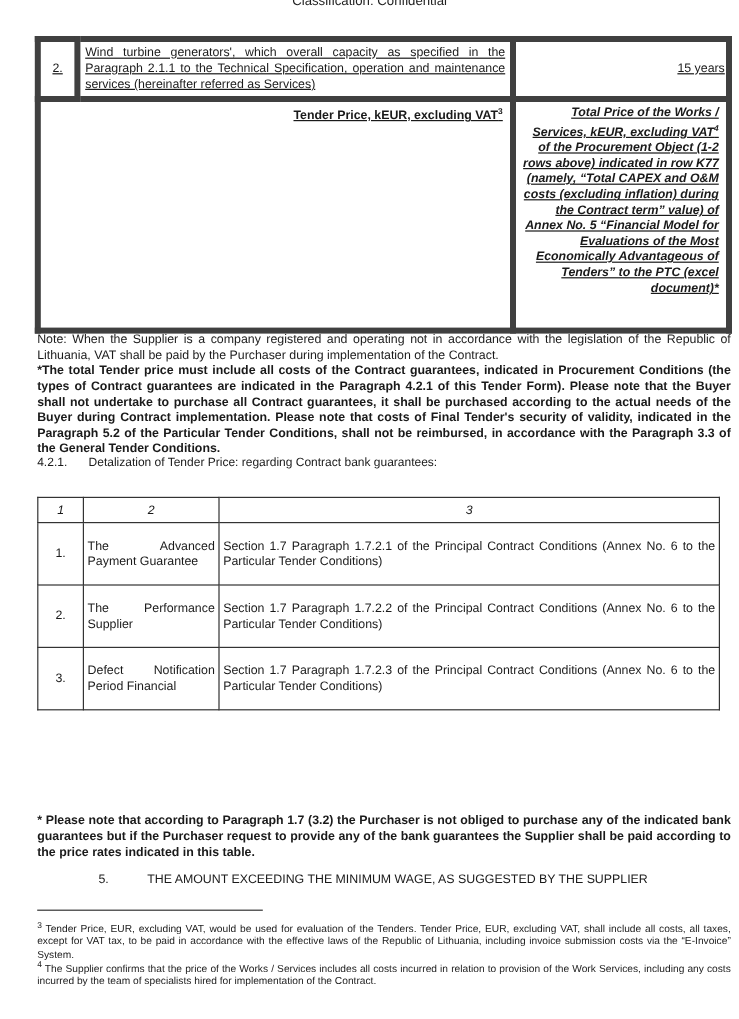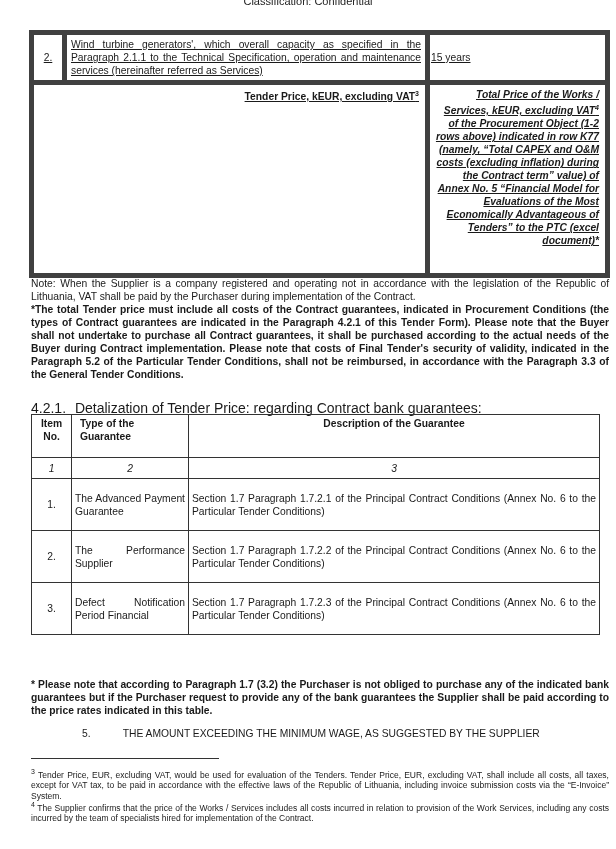--- a/index.html
+++ b/index.html
@@ -12,28 +12,28 @@
     font-size: 11px; color: #222;
   }
   table { border-collapse: collapse; }
   .t1 {
     position: absolute; left: 29px; top: 30px; width: 581px;
     font-size: 10.3px; line-height: 13px;
   }
   .t1 td { border: 5px solid #404040; vertical-align: top; text-decoration: underline; }
   .t1 .num { width: 26px; text-align: center; vertical-align: middle; }
   .t1 .desc { width: 350px; padding: 3px 4px; text-align: justify; }
-  .t1 .val { text-align: left; vertical-align: middle; }
+  .t1 .val { text-align: right; vertical-align: middle; }
   .t1 .tp-label { text-align: right; font-weight: bold; padding: 2px 6px 0 0; height: 186px; }
   .t1 .tp-desc { font-weight: bold; font-style: italic; text-align: right; padding: 3px 6px 3px 4px; }
   sup { font-size: 7px; }
   .note { position: absolute; left: 31px; width: 578px; font-size: 10.3px; line-height: 13px; text-align: justify; }
   .note.bold { font-weight: bold; }
   .sec-title {
-    position: absolute; left: 31px; top: 400px; font-size: 14px;
+    position: absolute; left: 31px; top: 380px; font-size: 10px;
   }
   .sec-title .n { display: inline-block; width: 40px; }
   .t2 {
     position: absolute; left: 31px; top: 414px; width: 569px;
     font-size: 10.3px; line-height: 13px;
   }
   .t2 td { border: 1px solid #333; vertical-align: top; }
   .t2 .h { font-weight: bold; text-align: center; padding: 2px; height: 38px; }
   .t2 .h.left { text-align: left; padding-left: 8px; }
   .t2 .idx { font-style: italic; text-align: center; height: 18px; vertical-align: middle; }
@@ -68,25 +68,20 @@
 <div class="note" style="top:277px">Note: When the Supplier is a company registered and operating not in accordance with the legislation of the Republic of Lithuania, VAT shall be paid by the Purchaser during implementation of the Contract.</div>
 <div class="note bold" style="top:303px">*The total Tender price must include all costs of the Contract guarantees, indicated in Procurement Conditions (the types of Contract guarantees are indicated in the Paragraph 4.2.1 of this Tender Form). Please note that the Buyer shall not undertake to purchase all Contract guarantees, it shall be purchased according to the actual needs of the Buyer during Contract implementation. Please note that costs of Final Tender's security of validity, indicated in the Paragraph 5.2 of the Particular Tender Conditions, shall not be reimbursed, in accordance with the Paragraph 3.3 of the General Tender Conditions.</div>
 
 <div class="sec-title">
   <span class="n">4.2.1.</span>
   <span>Detalization of Tender Price: regarding Contract bank guarantees:</span>
 </div>
 
 <table class="t2">
   <tbody>
-      <tr>
-    <td class="h" style="width:35px">Item No.</td>
-    <td class="h left" style="width:106px">Type of the Guarantee</td>
-    <td class="h">Description of the Guarantee</td>
-  </tr>
   <tr>
     <td class="idx">1</td>
     <td class="idx">2</td>
     <td class="idx">3</td>
   </tr>
   <tr class="rowh">
     <td class="rn">1.</td>
     <td class="type">The Advanced Payment Guarantee</td>
     <td class="gd">Section 1.7 Paragraph 1.7.2.1 of the Principal Contract Conditions (Annex No. 6 to the Particular Tender Conditions)</td>
   </tr>

